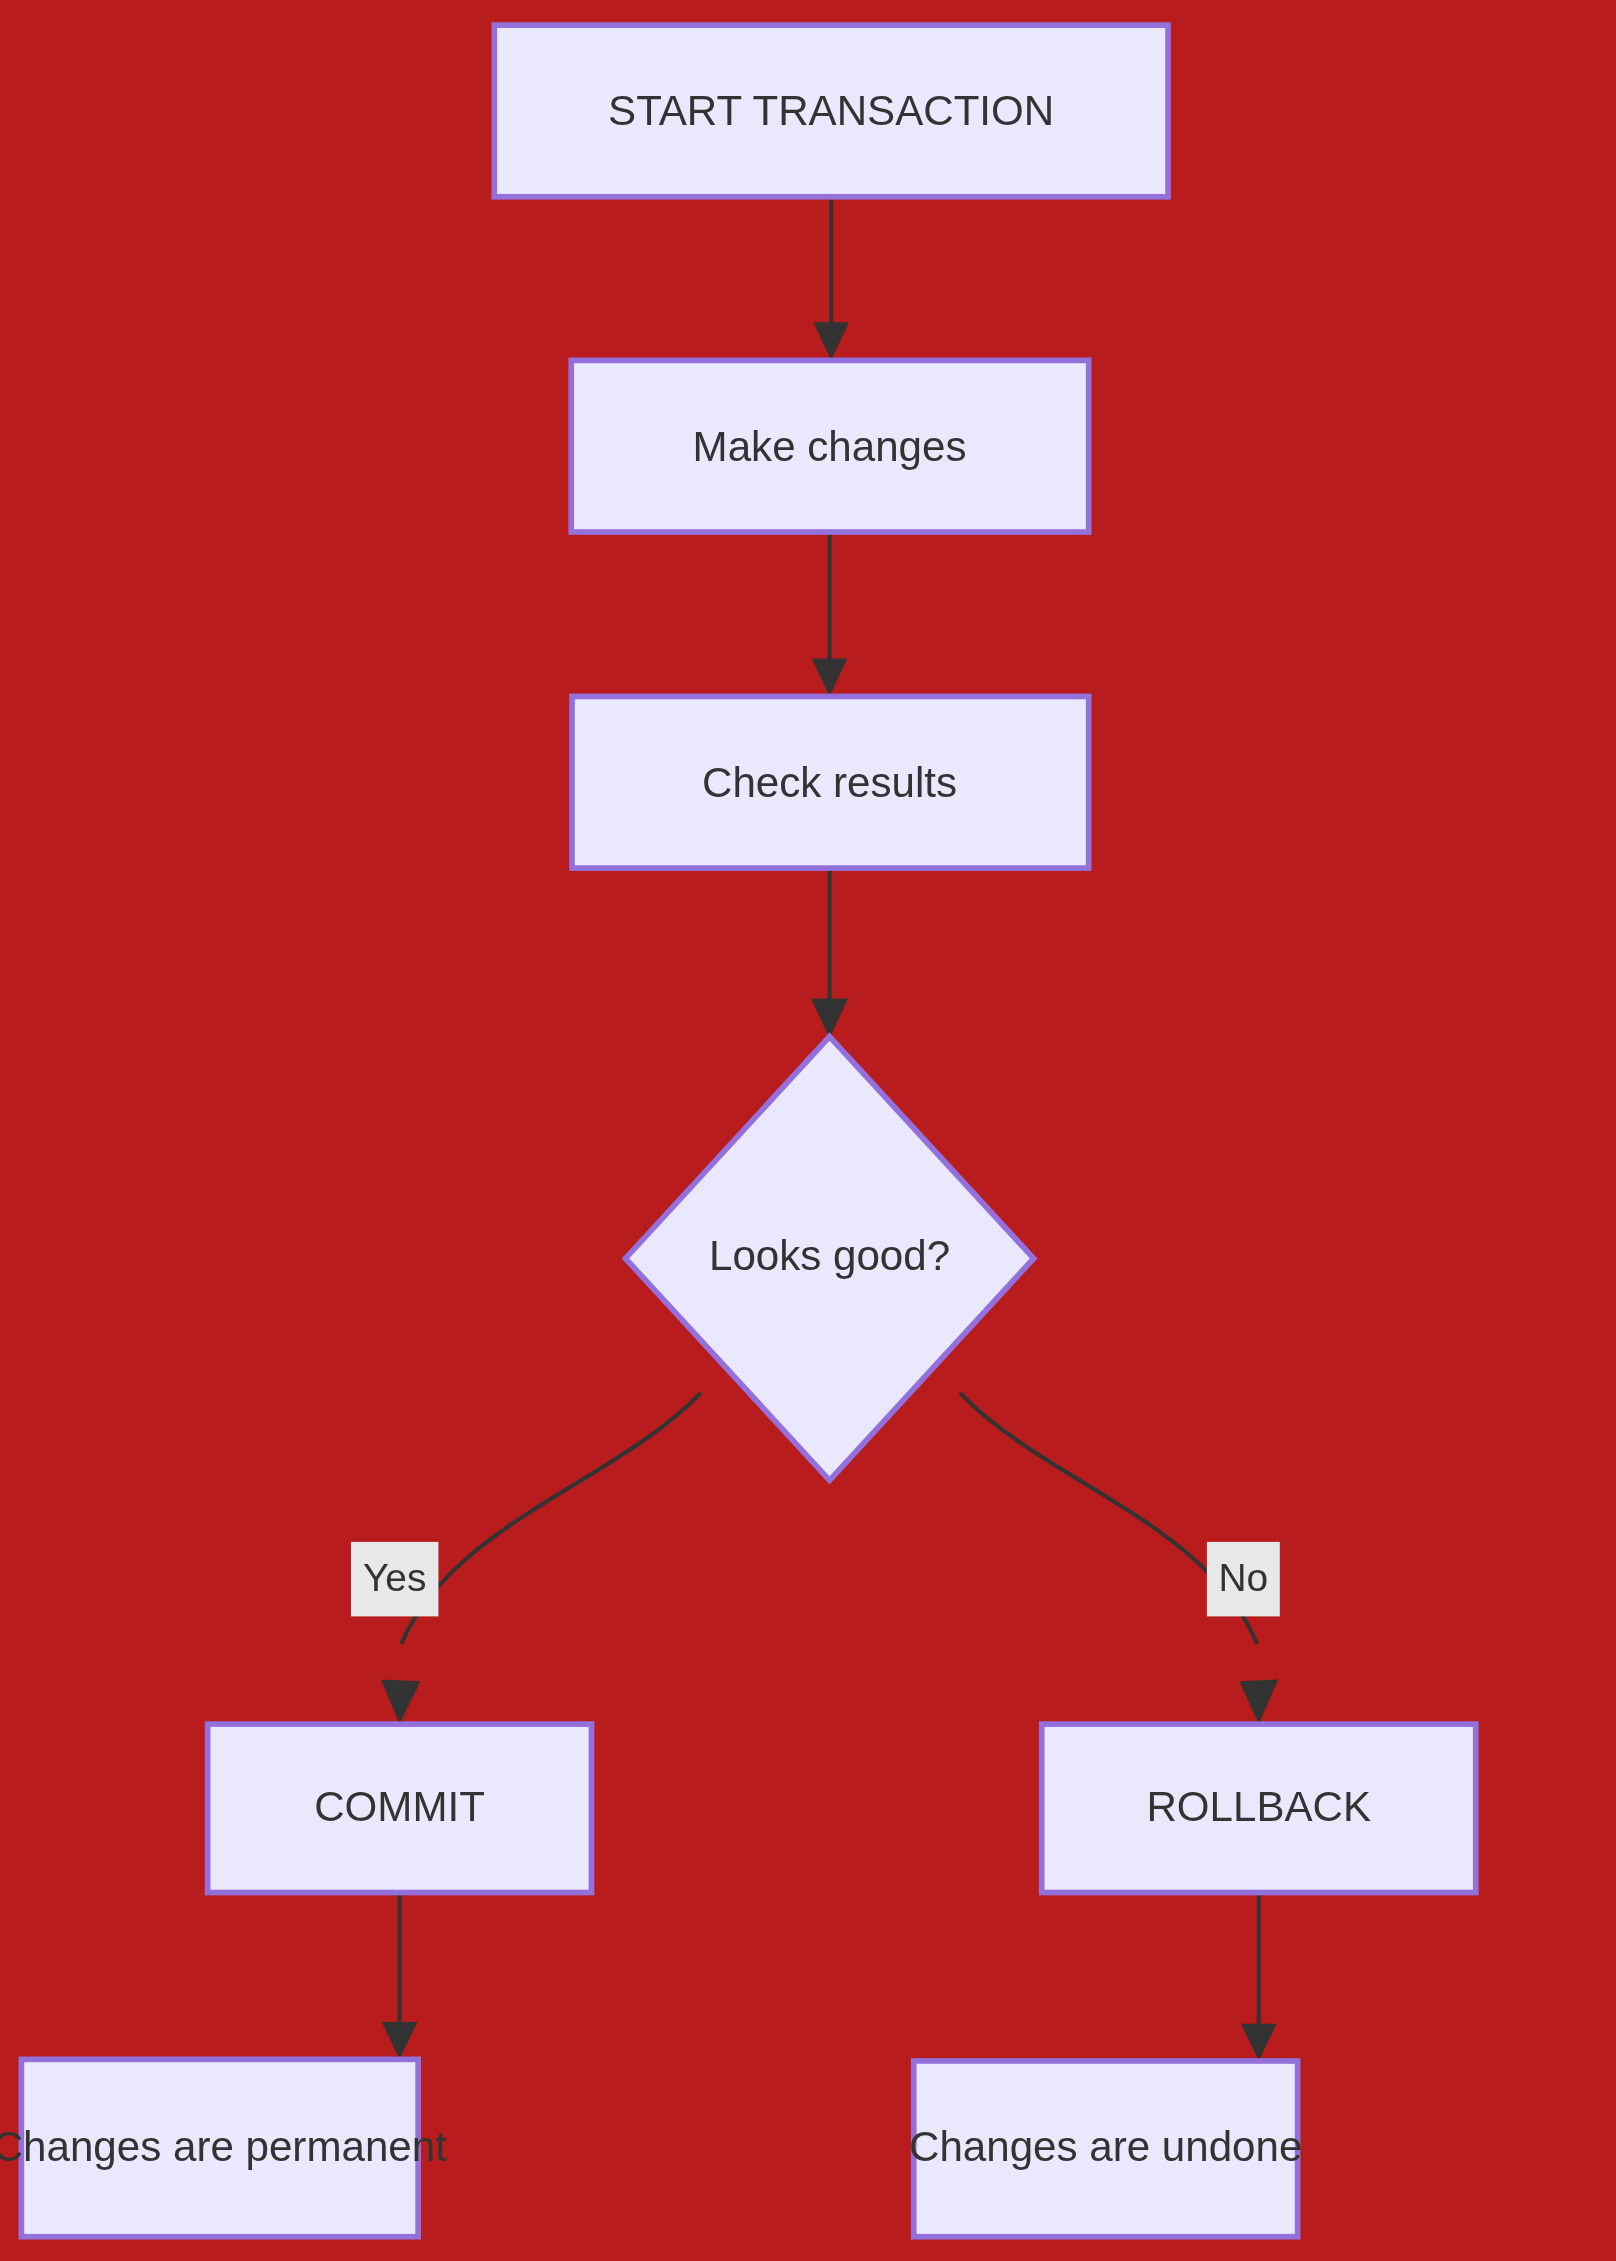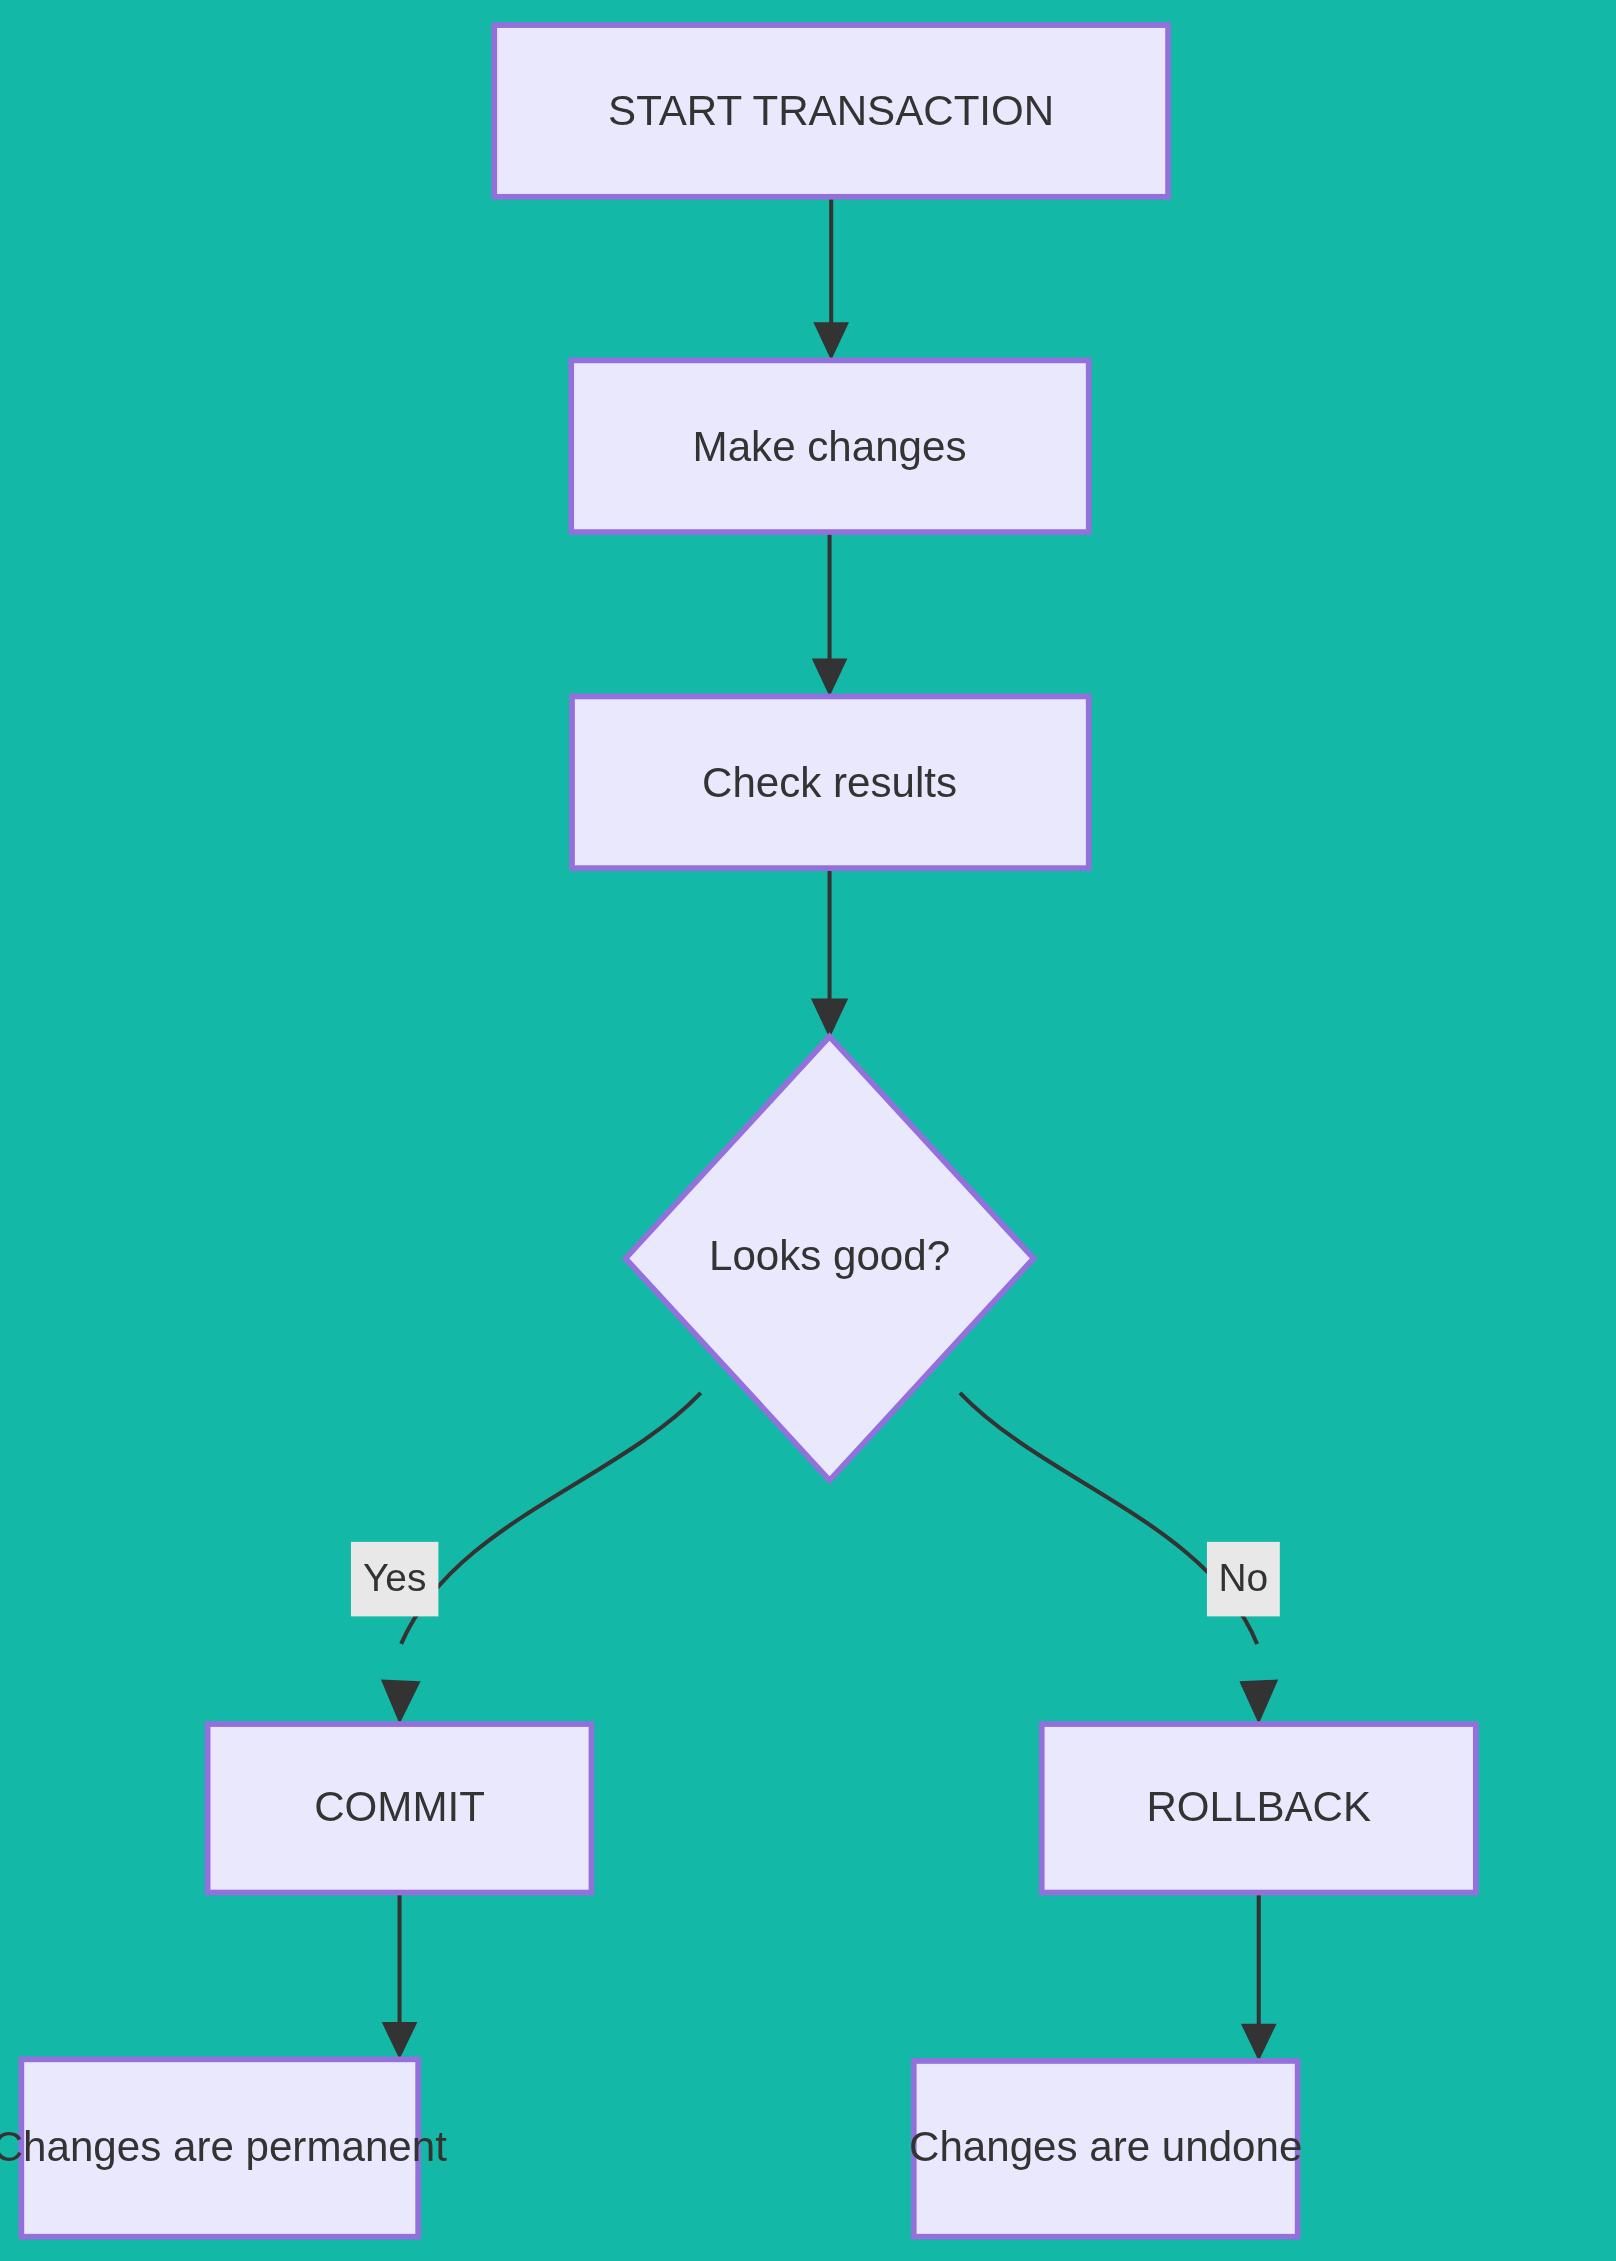--- a/index.html
+++ b/index.html
@@ -8,21 +8,21 @@
     padding: 0;
     background: #ffffff;
   }
   body {
     font-family: "Liberation Sans", sans-serif;
   }
   #diagram-root {
     position: relative;
     width: 1617px;
     height: 2261px;
-    background: #14b8a6;
+    background: #b91c1c;
     overflow: hidden;
   }
   #flow-svg {
     position: absolute;
     left: 0;
     top: 0;
     width: 1617px;
     height: 2261px;
     display: block;
   }

